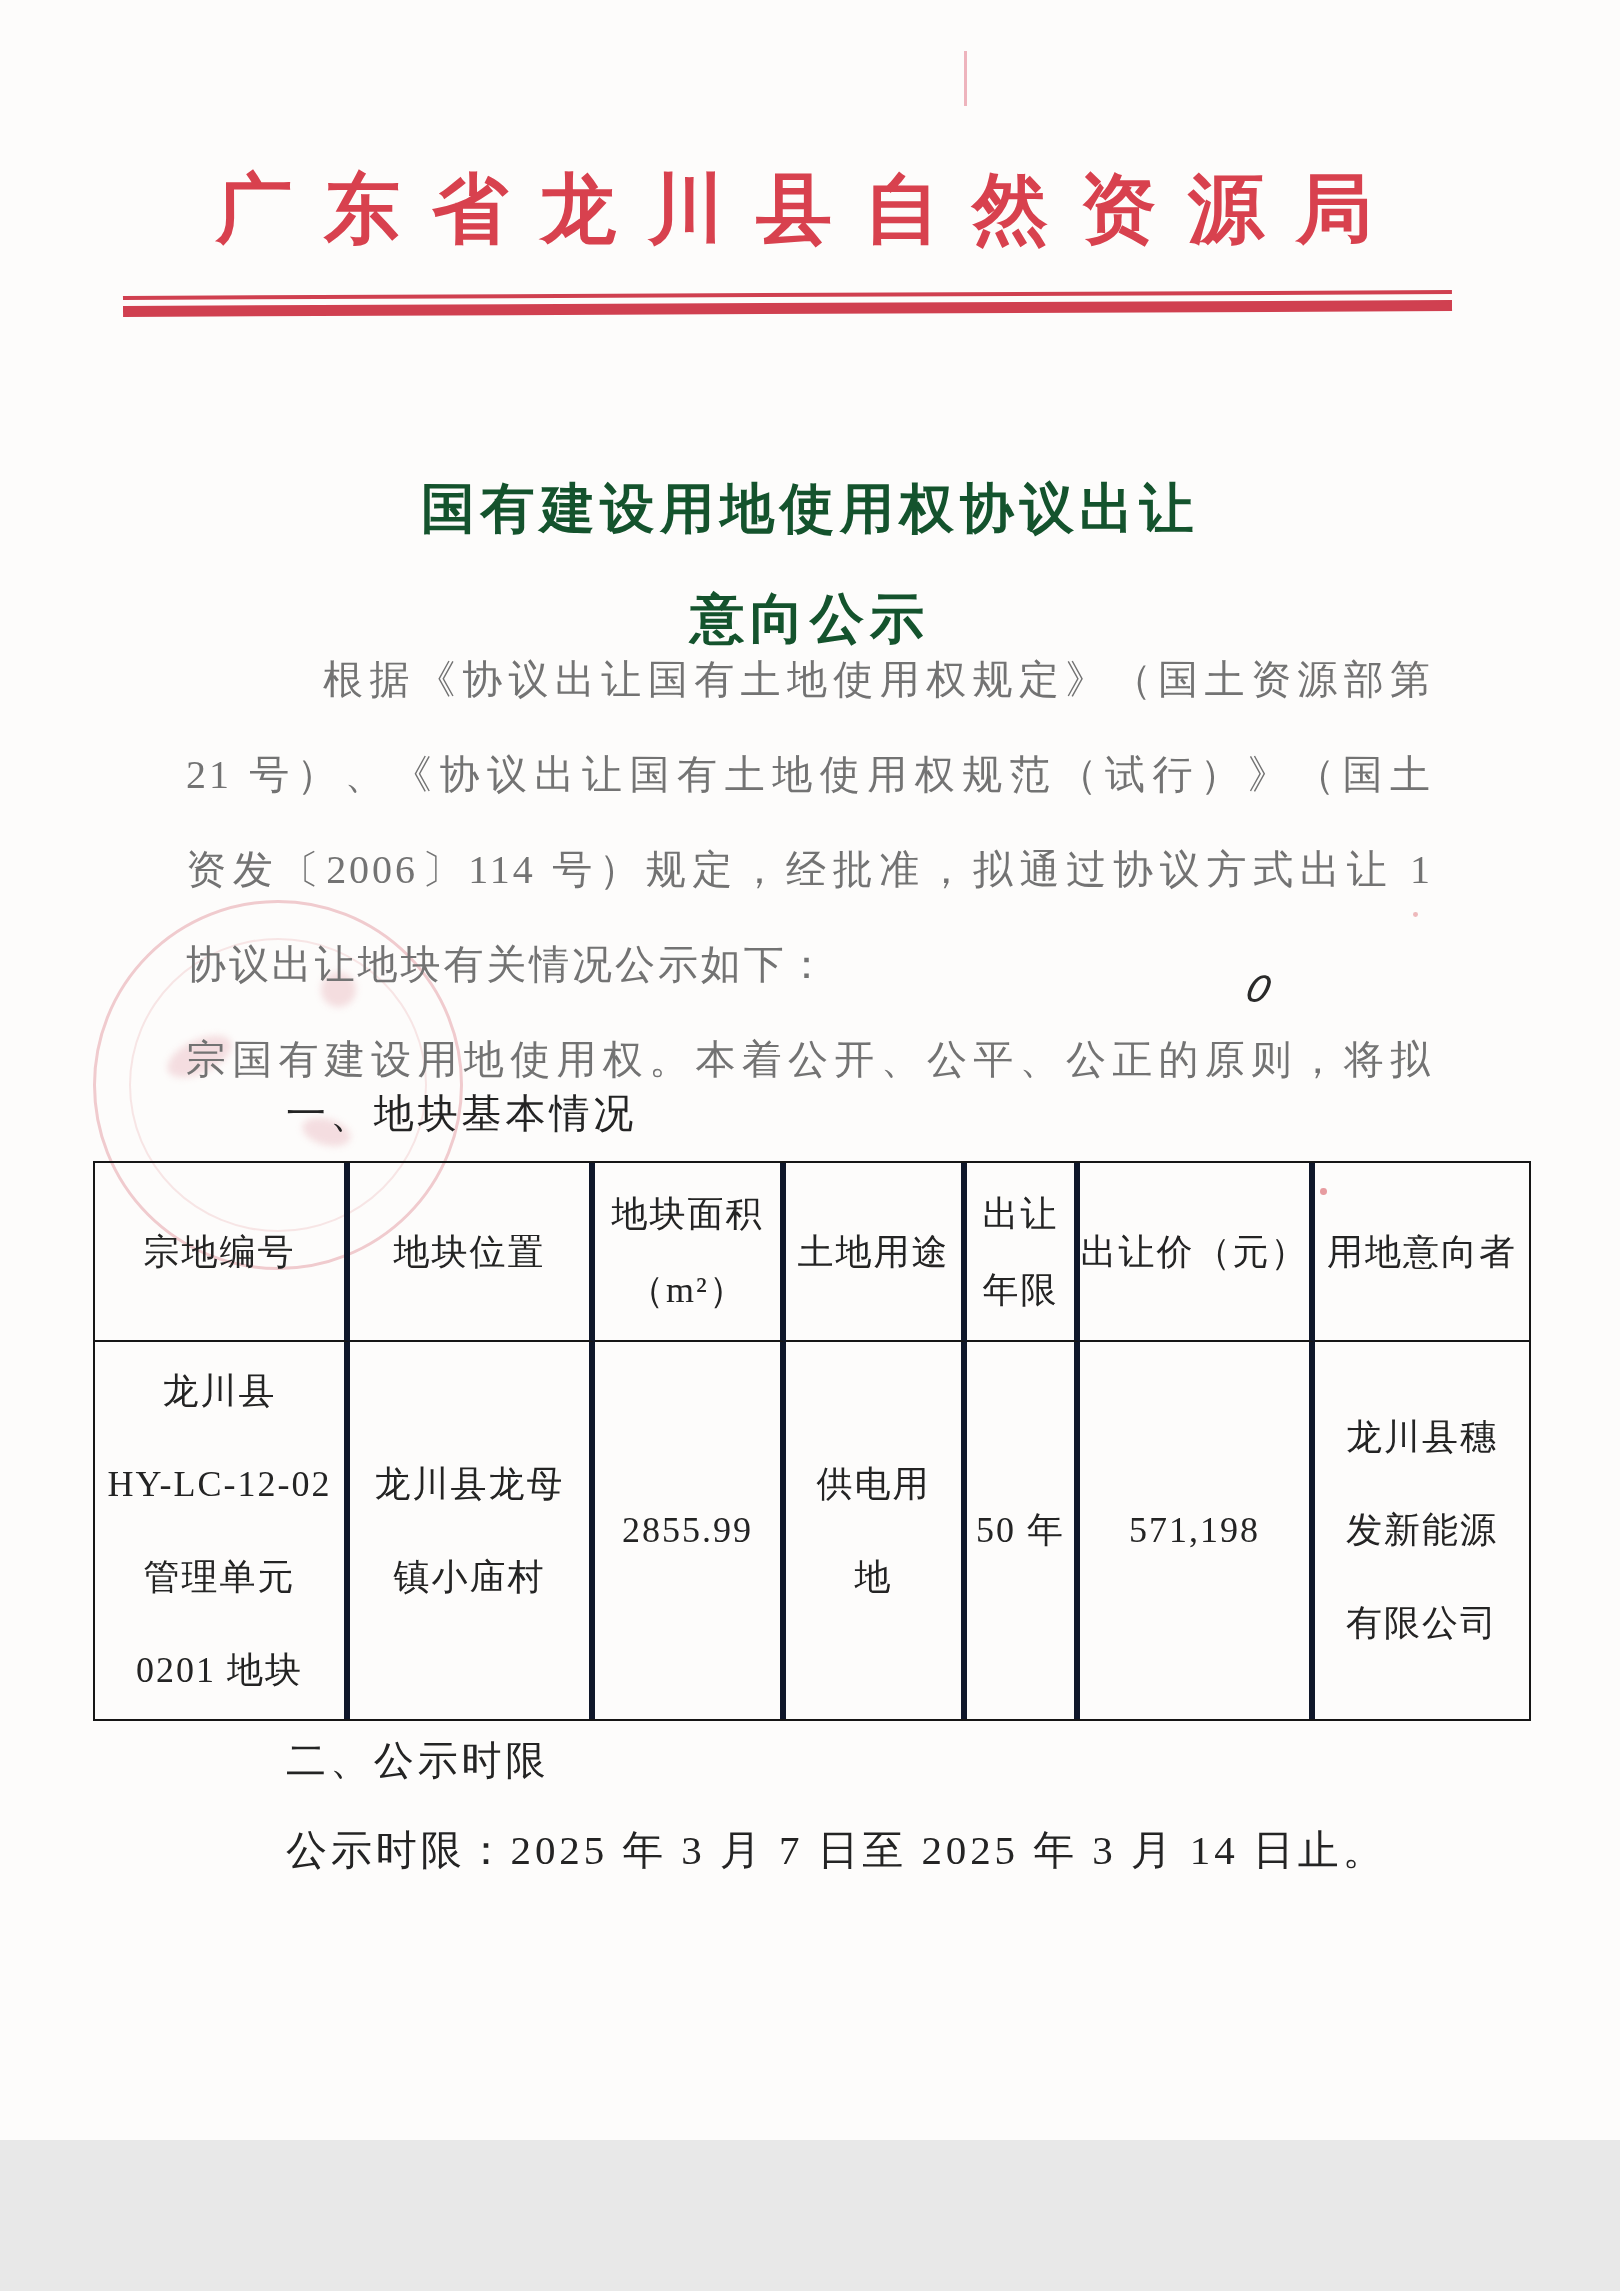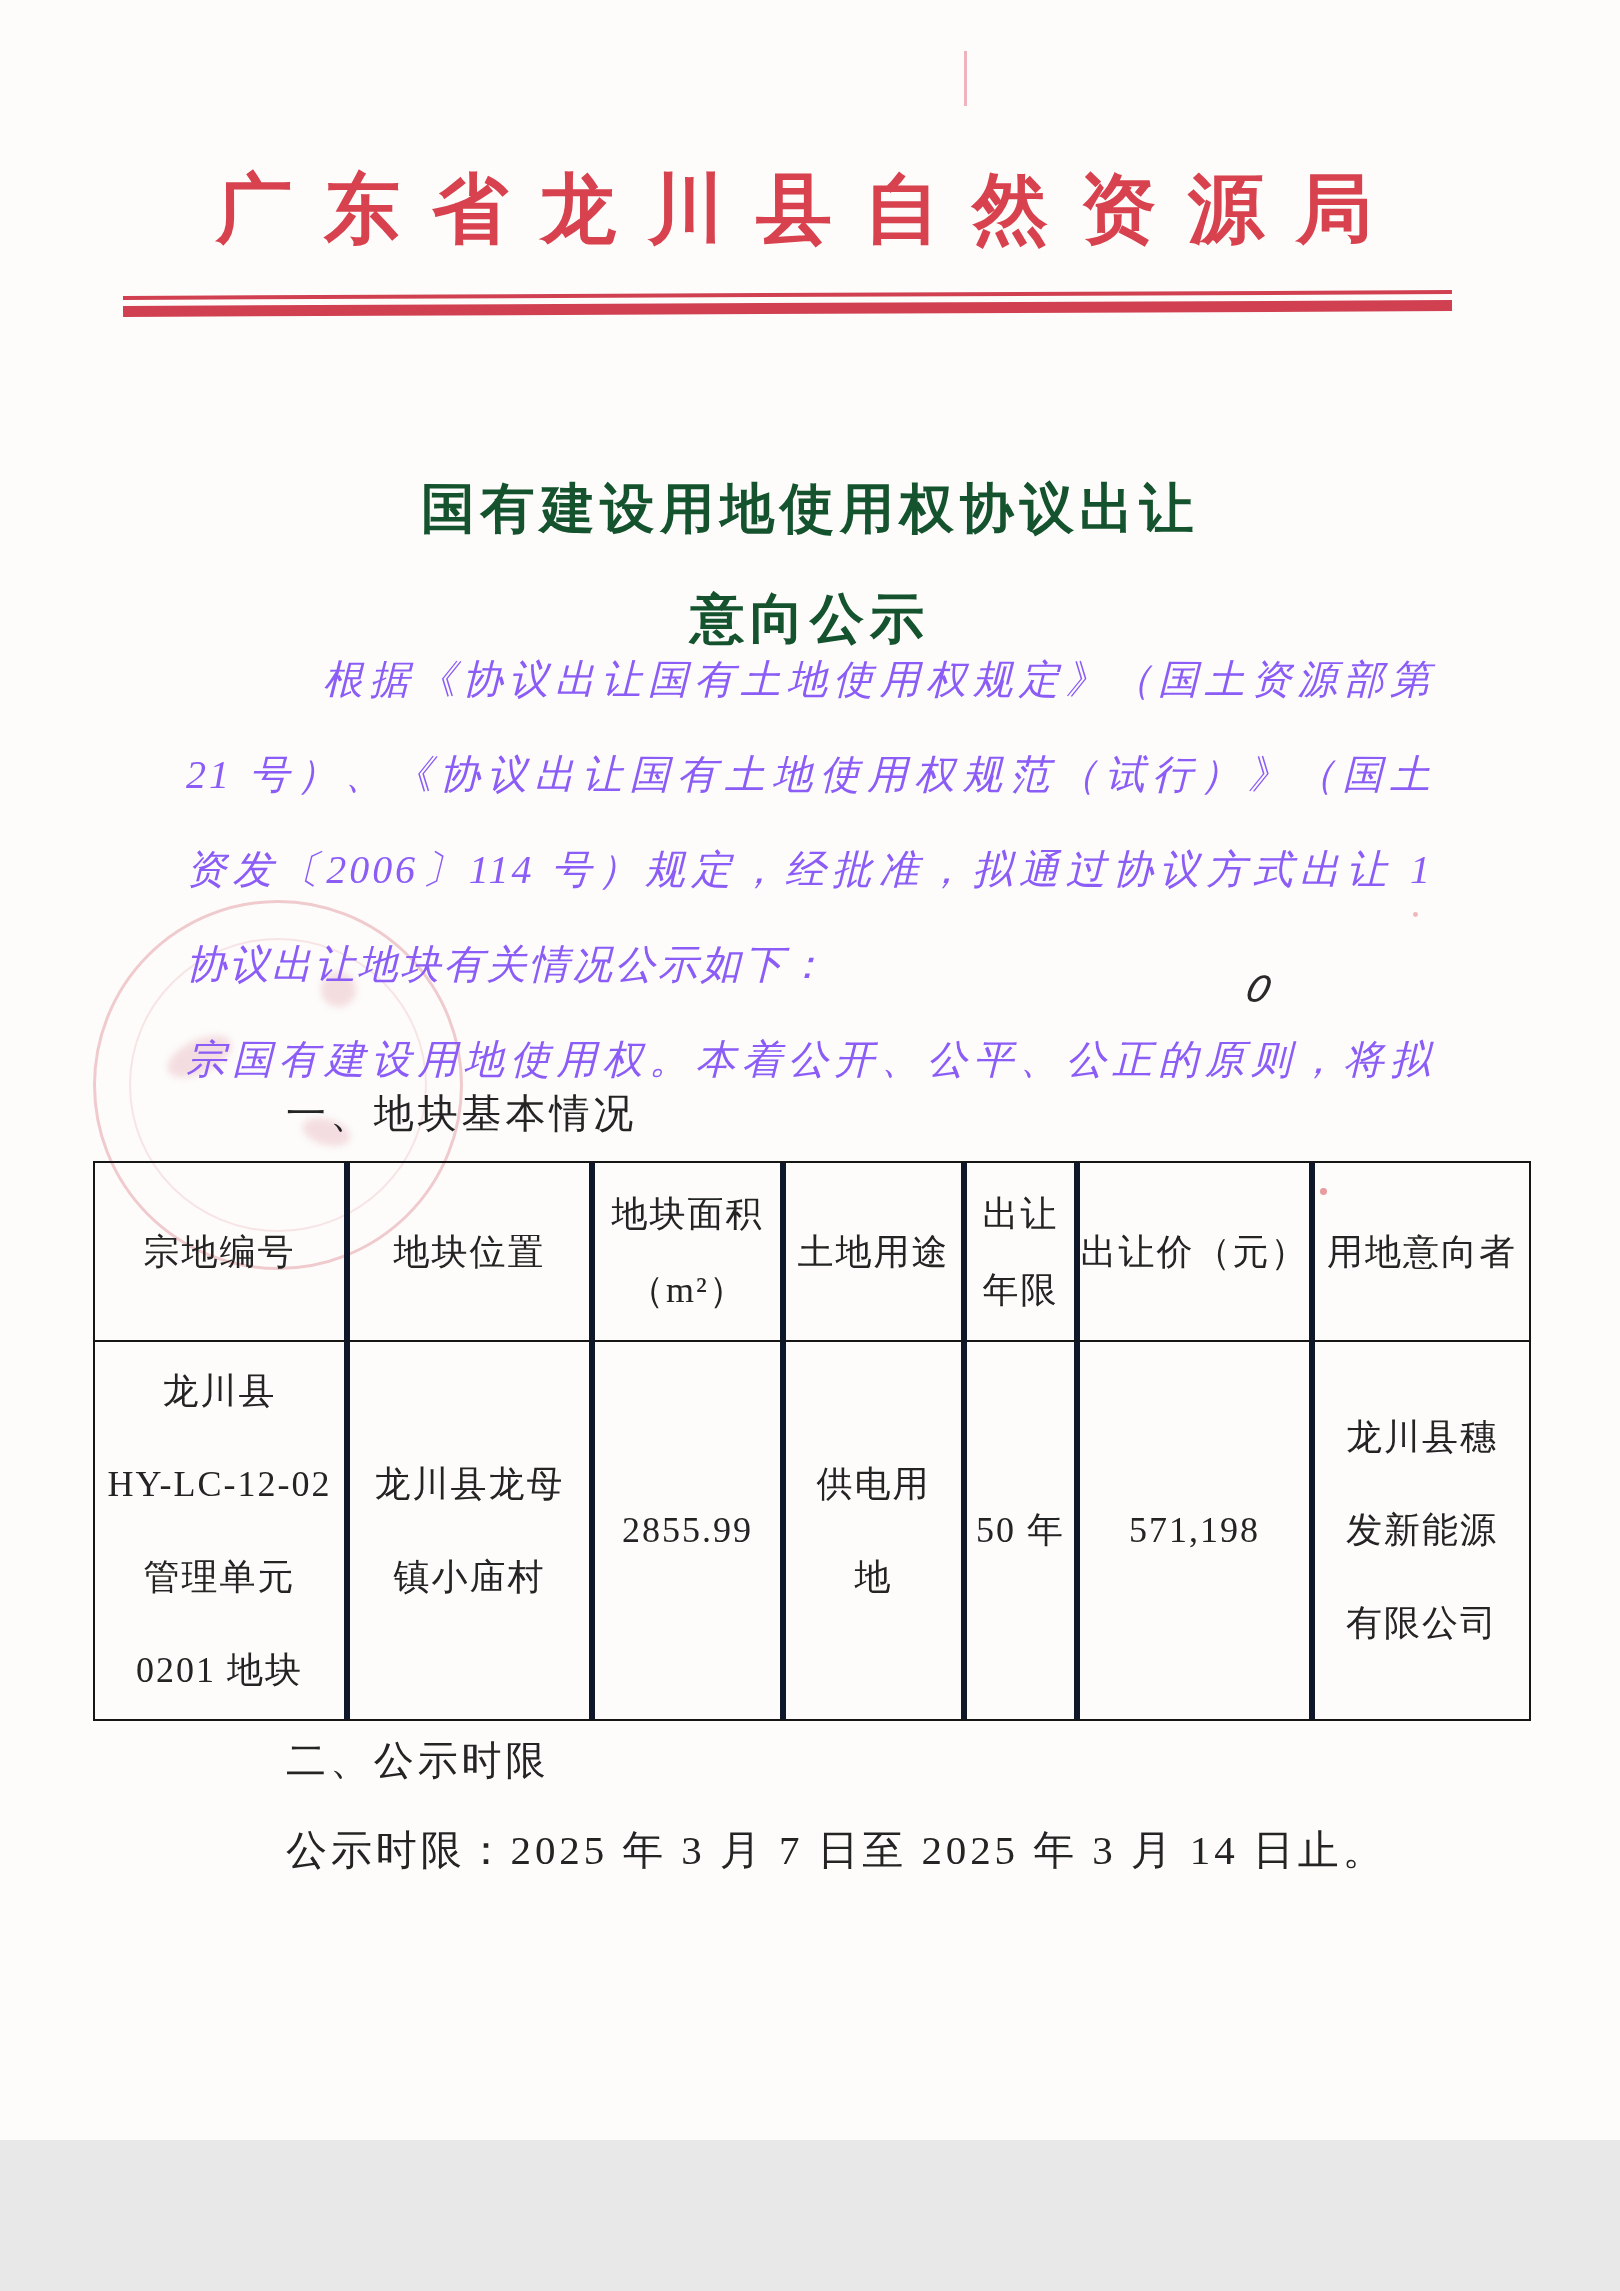--- a/index.html
+++ b/index.html
@@ -51,22 +51,21 @@
   }
 
   
   .body-text {
     position: absolute;
     top: 632px; left: 186px;
     width: 1247px;
     font-size: 40px;
     line-height: 95px;
     letter-spacing: 2.9px;
-    color: #8b5cf6;
-    font-style: italic;
+    color: #737373;
   }
   .body-line { white-space: nowrap; }
   .body-line.justify {
     white-space: normal;
     text-align: justify;
     text-align-last: justify;
     text-justify: inter-ideograph;
   }
   .body-line.indent { text-indent: 137px; }
 

